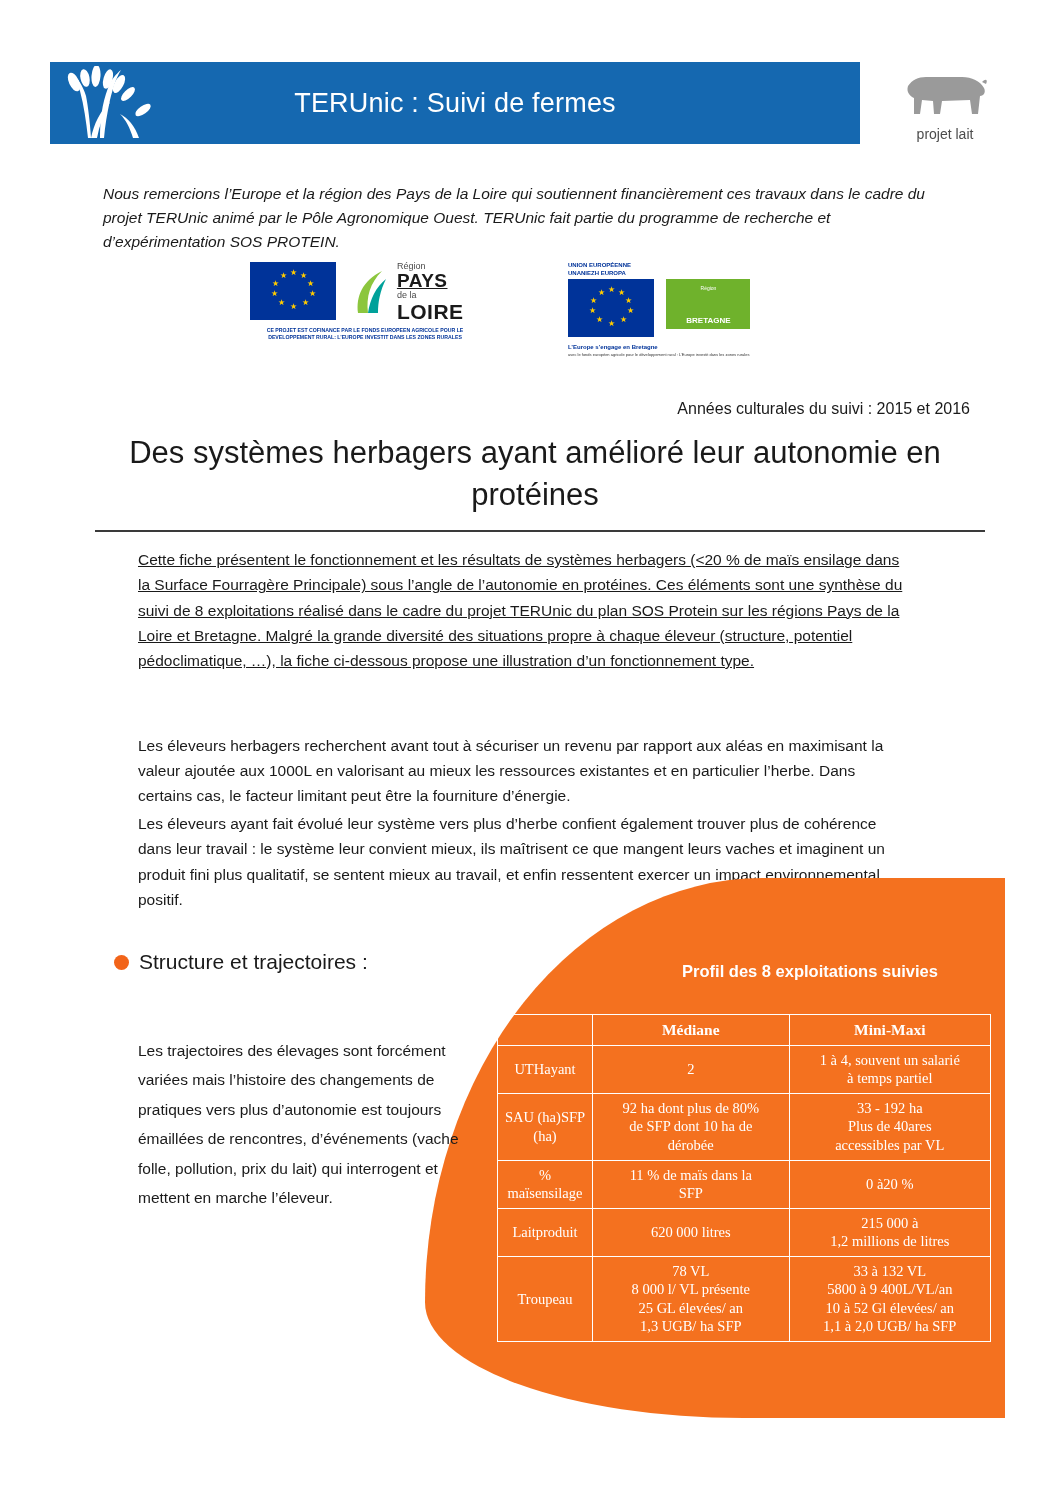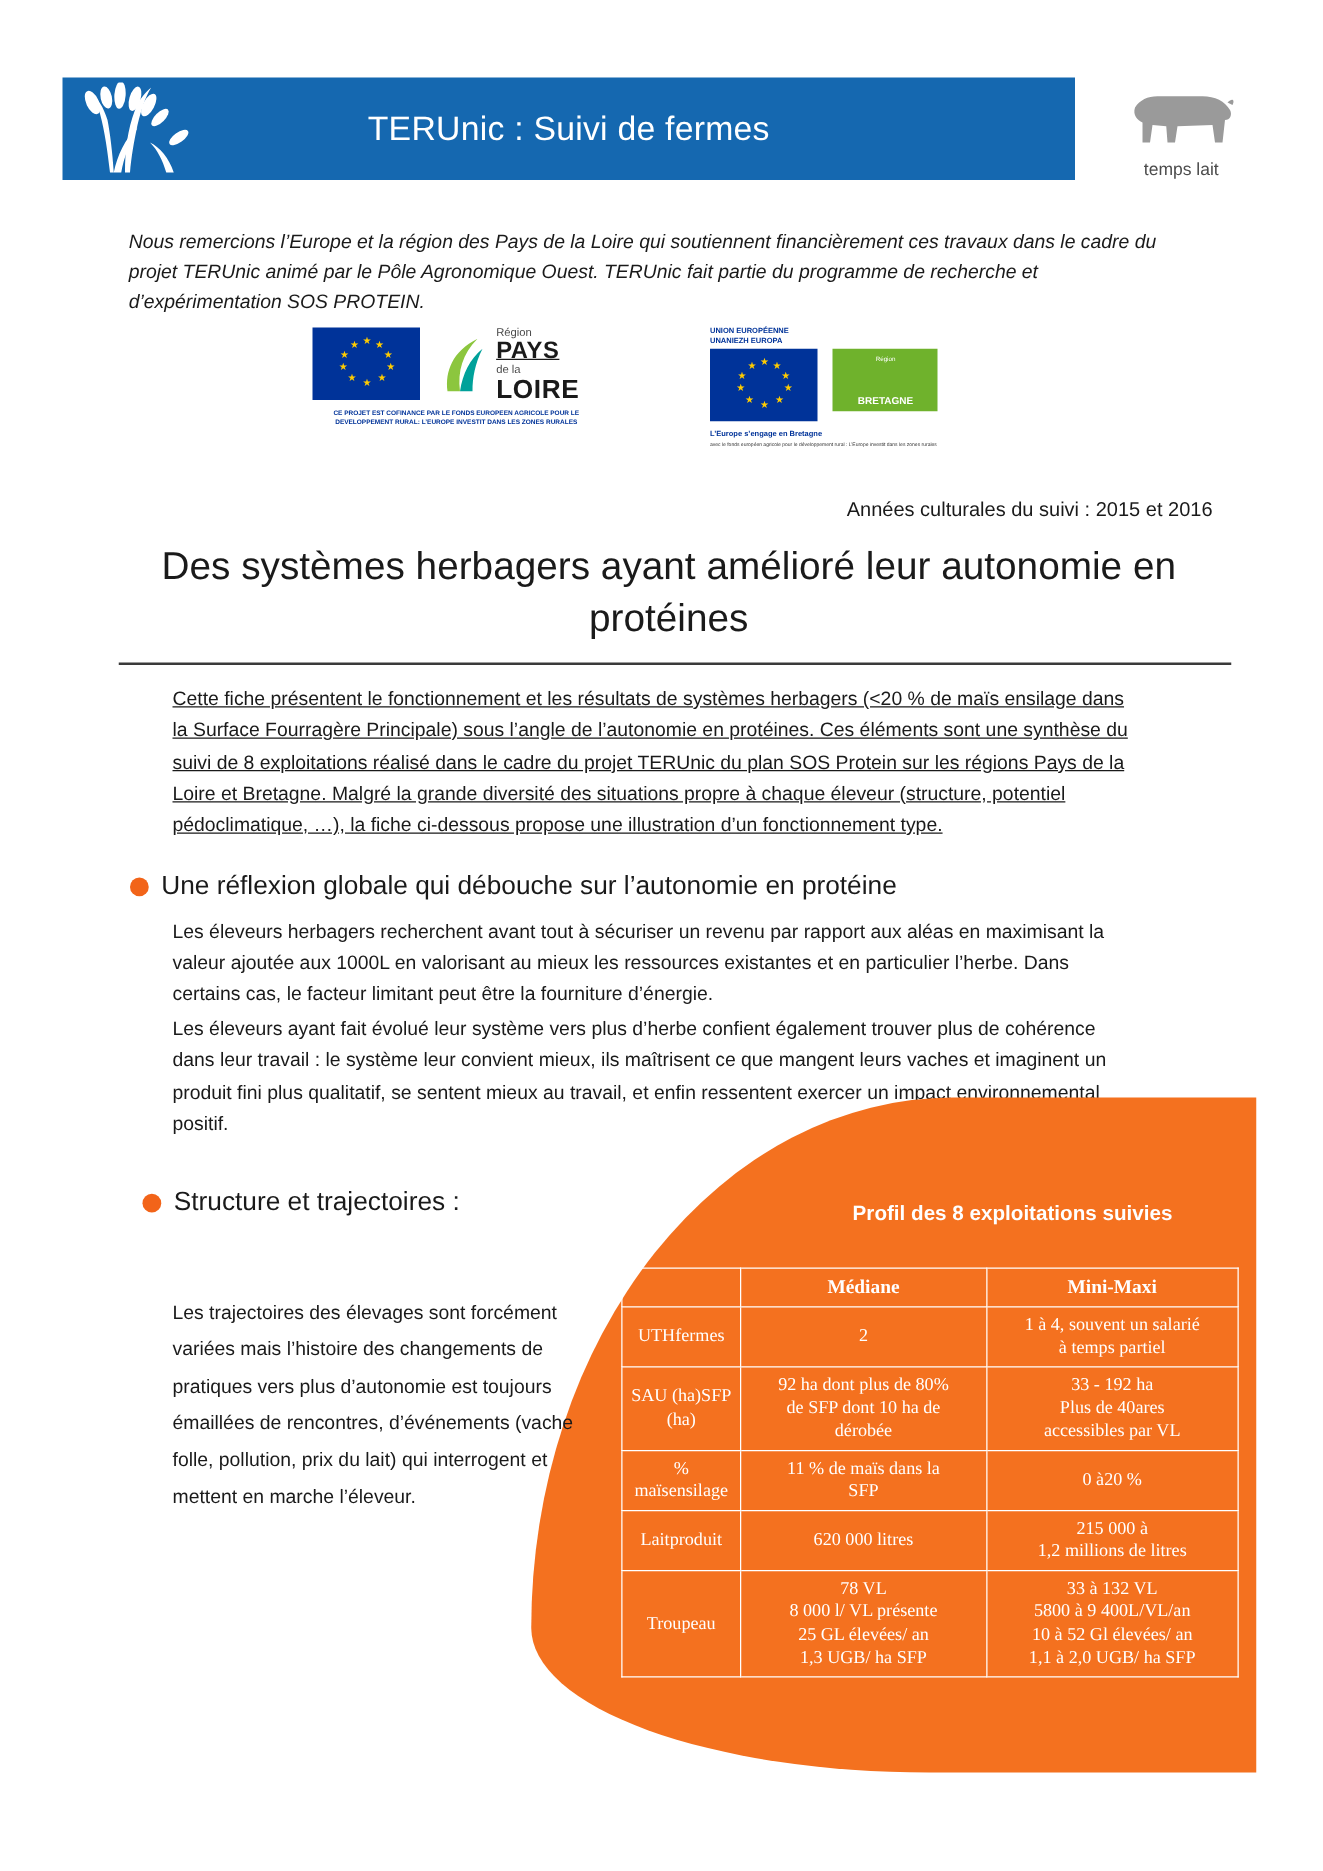--- a/index.html
+++ b/index.html
@@ -352,21 +352,21 @@
     </svg>
   </div>
 
   <div class="cow-block">
     <svg width="86" height="52" viewBox="0 0 86 52">
       <g fill="#9a9a9a">
         <path d="M6 18 C10 12 16 9 24 9 L60 9 C70 9 78 13 82 20 C84 24 82 28 78 28 L76 46 L70 46 L68 32 L40 33 L38 46 L32 46 L31 33 L20 32 L18 46 L12 46 L12 30 C8 28 4 24 6 18 Z"></path>
         <path d="M80 14 C84 10 86 12 84 16 Z"></path>
       </g>
     </svg>
-    <div class="cow-label">temps lait</div>
+    <div class="cow-label">projet lait</div>
   </div>
 
   <div class="thanks">Nous remercions l’Europe et la région des Pays de la Loire qui soutiennent financièrement ces travaux dans le cadre du projet TERUnic animé par le Pôle Agronomique Ouest. TERUnic fait partie du programme de recherche et d’expérimentation SOS PROTEIN.</div>
 
   <div class="logos">
     <div style="display:inline-block; vertical-align:top;">
       <div style="white-space:nowrap;">
         <div class="logo-eu">
           <div class="stars">
             <span class="star" style="left:19px; top:0px;">★</span>
@@ -428,24 +428,20 @@
       <div class="bzh-caption2">avec le fonds européen agricole pour le développement rural : L’Europe investit dans les zones rurales</div>
     </div>
   </div>
 
   <div class="years">Années culturales du suivi : 2015 et 2016</div>
   <div class="main-title">Des systèmes herbagers ayant amélioré leur autonomie en protéines</div>
   <div class="rule"></div>
 
   <div class="intro">Cette fiche présentent le fonctionnement et les résultats de systèmes herbagers (&lt;20 % de maïs ensilage dans la Surface Fourragère Principale) sous l’angle de l’autonomie en protéines. Ces éléments sont une synthèse du suivi de 8 exploitations réalisé dans le cadre du projet TERUnic du plan SOS Protein sur les régions Pays de la Loire et Bretagne. Malgré la grande diversité des situations propre à chaque éleveur (structure, potentiel pédoclimatique, …), la fiche ci-dessous propose une illustration d’un fonctionnement type.</div>
 
-  <div class="section" id="sec1">
-    <span class="bullet"></span>
-    <span class="section-title">Une réflexion globale qui débouche sur l’autonomie en protéine</span>
-  </div>
   <div class="body1">
     <p>Les éleveurs herbagers recherchent avant tout à sécuriser un revenu par rapport aux aléas en maximisant la valeur ajoutée aux 1000L  en valorisant au mieux les ressources existantes et en particulier l’herbe. Dans certains cas, le facteur limitant peut être la fourniture d’énergie.</p>
     <p>Les éleveurs ayant fait évolué leur système vers plus d’herbe confient également trouver plus de cohérence dans leur travail : le système leur convient mieux, ils maîtrisent ce que mangent leurs vaches et imaginent un produit fini plus qualitatif, se sentent mieux au travail, et enfin ressentent exercer un impact environnemental positif.</p>
   </div>
 
   <div class="orange-panel"></div>
 
   <div class="section" id="sec2">
     <span class="bullet"></span>
     <span class="section-title">Structure et trajectoires :</span>
@@ -457,21 +453,21 @@
   <table class="profile-table">
     <thead>
       <tr>
         <th class="corner"></th>
         <th>Médiane</th>
         <th>Mini-Maxi</th>
       </tr>
     </thead>
     <tbody>
       <tr>
-        <td class="rowhead"><span>UTH</span><span>fermes</span></td>
+        <td class="rowhead"><span>UTH</span><span>ayant</span></td>
         <td class="cell-multi">
             <span>2</span>
           </td>
         <td class="cell-multi">
             <span>1 à 4, souvent un salarié</span>
             <span>à temps partiel</span>
           </td>
       </tr>
       <tr>
         <td class="rowhead"><span>SAU (ha)</span><span>SFP (ha)</span></td>

